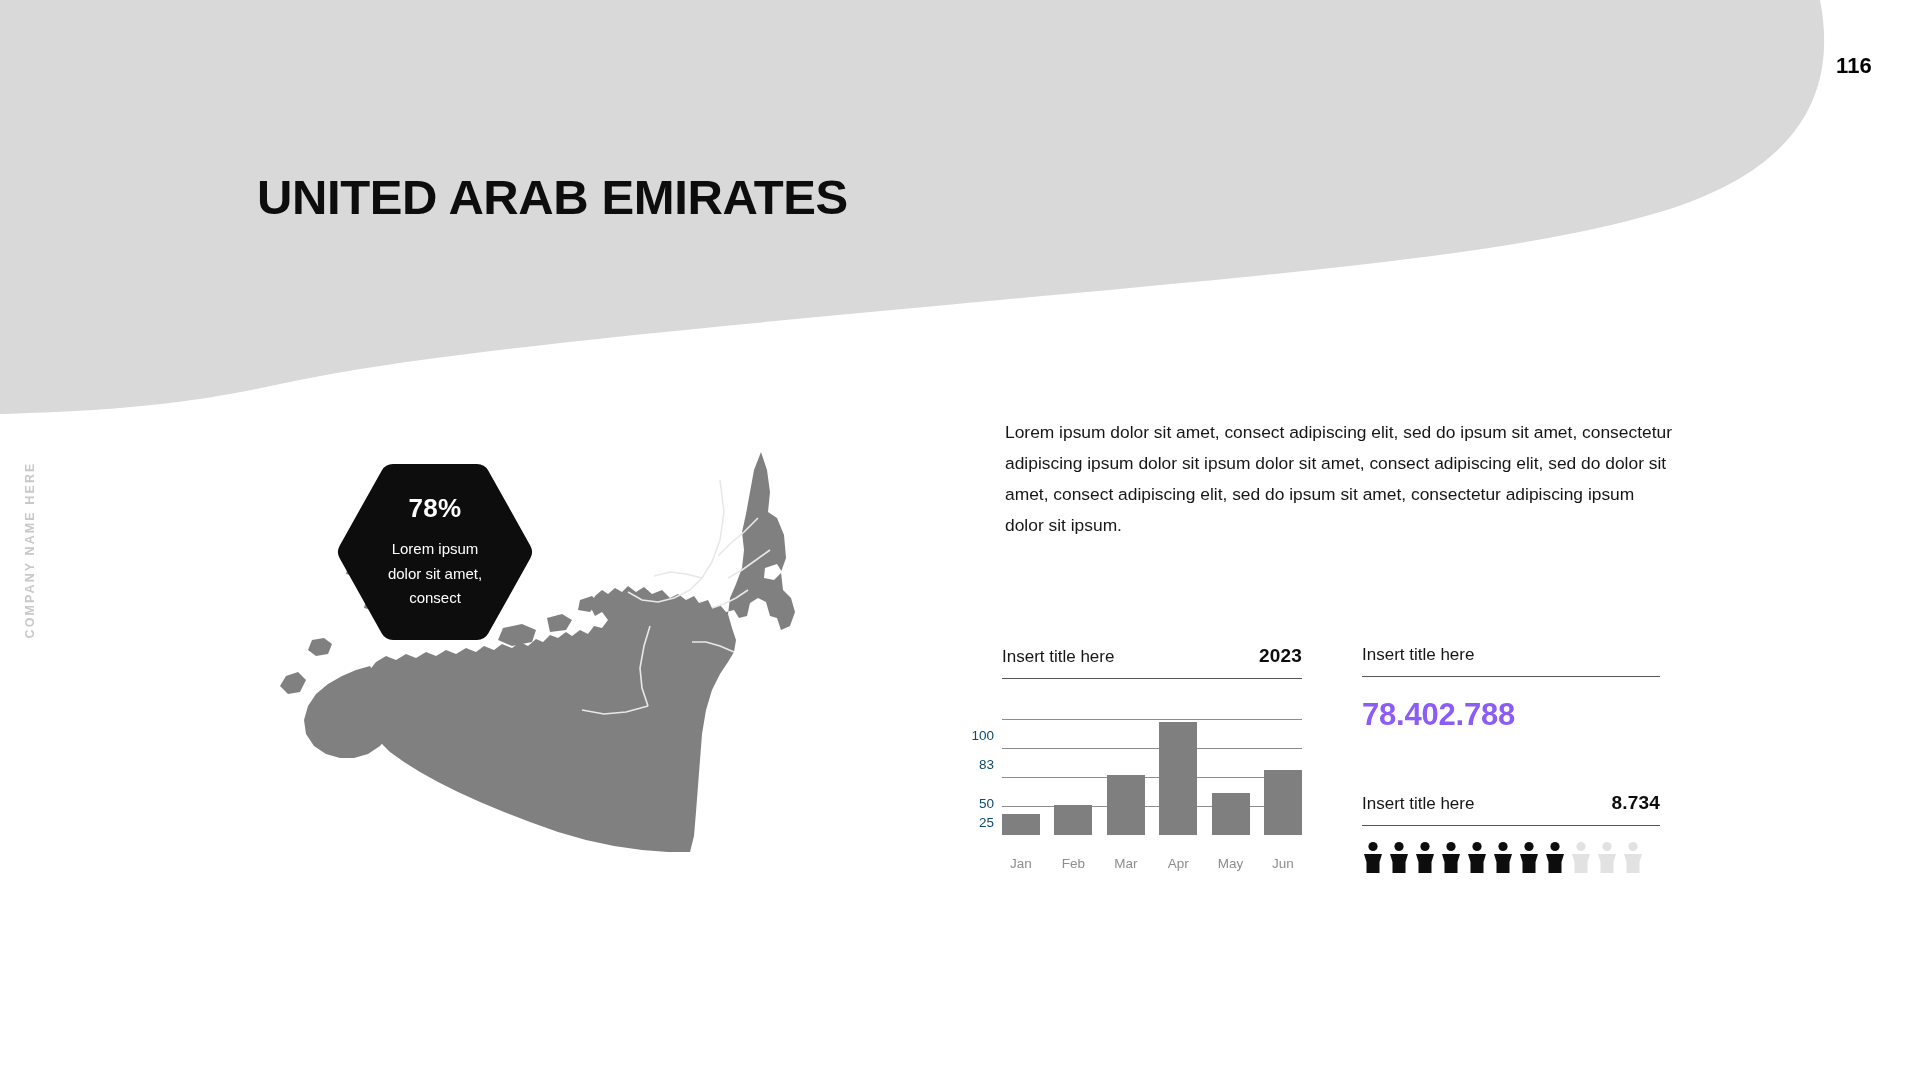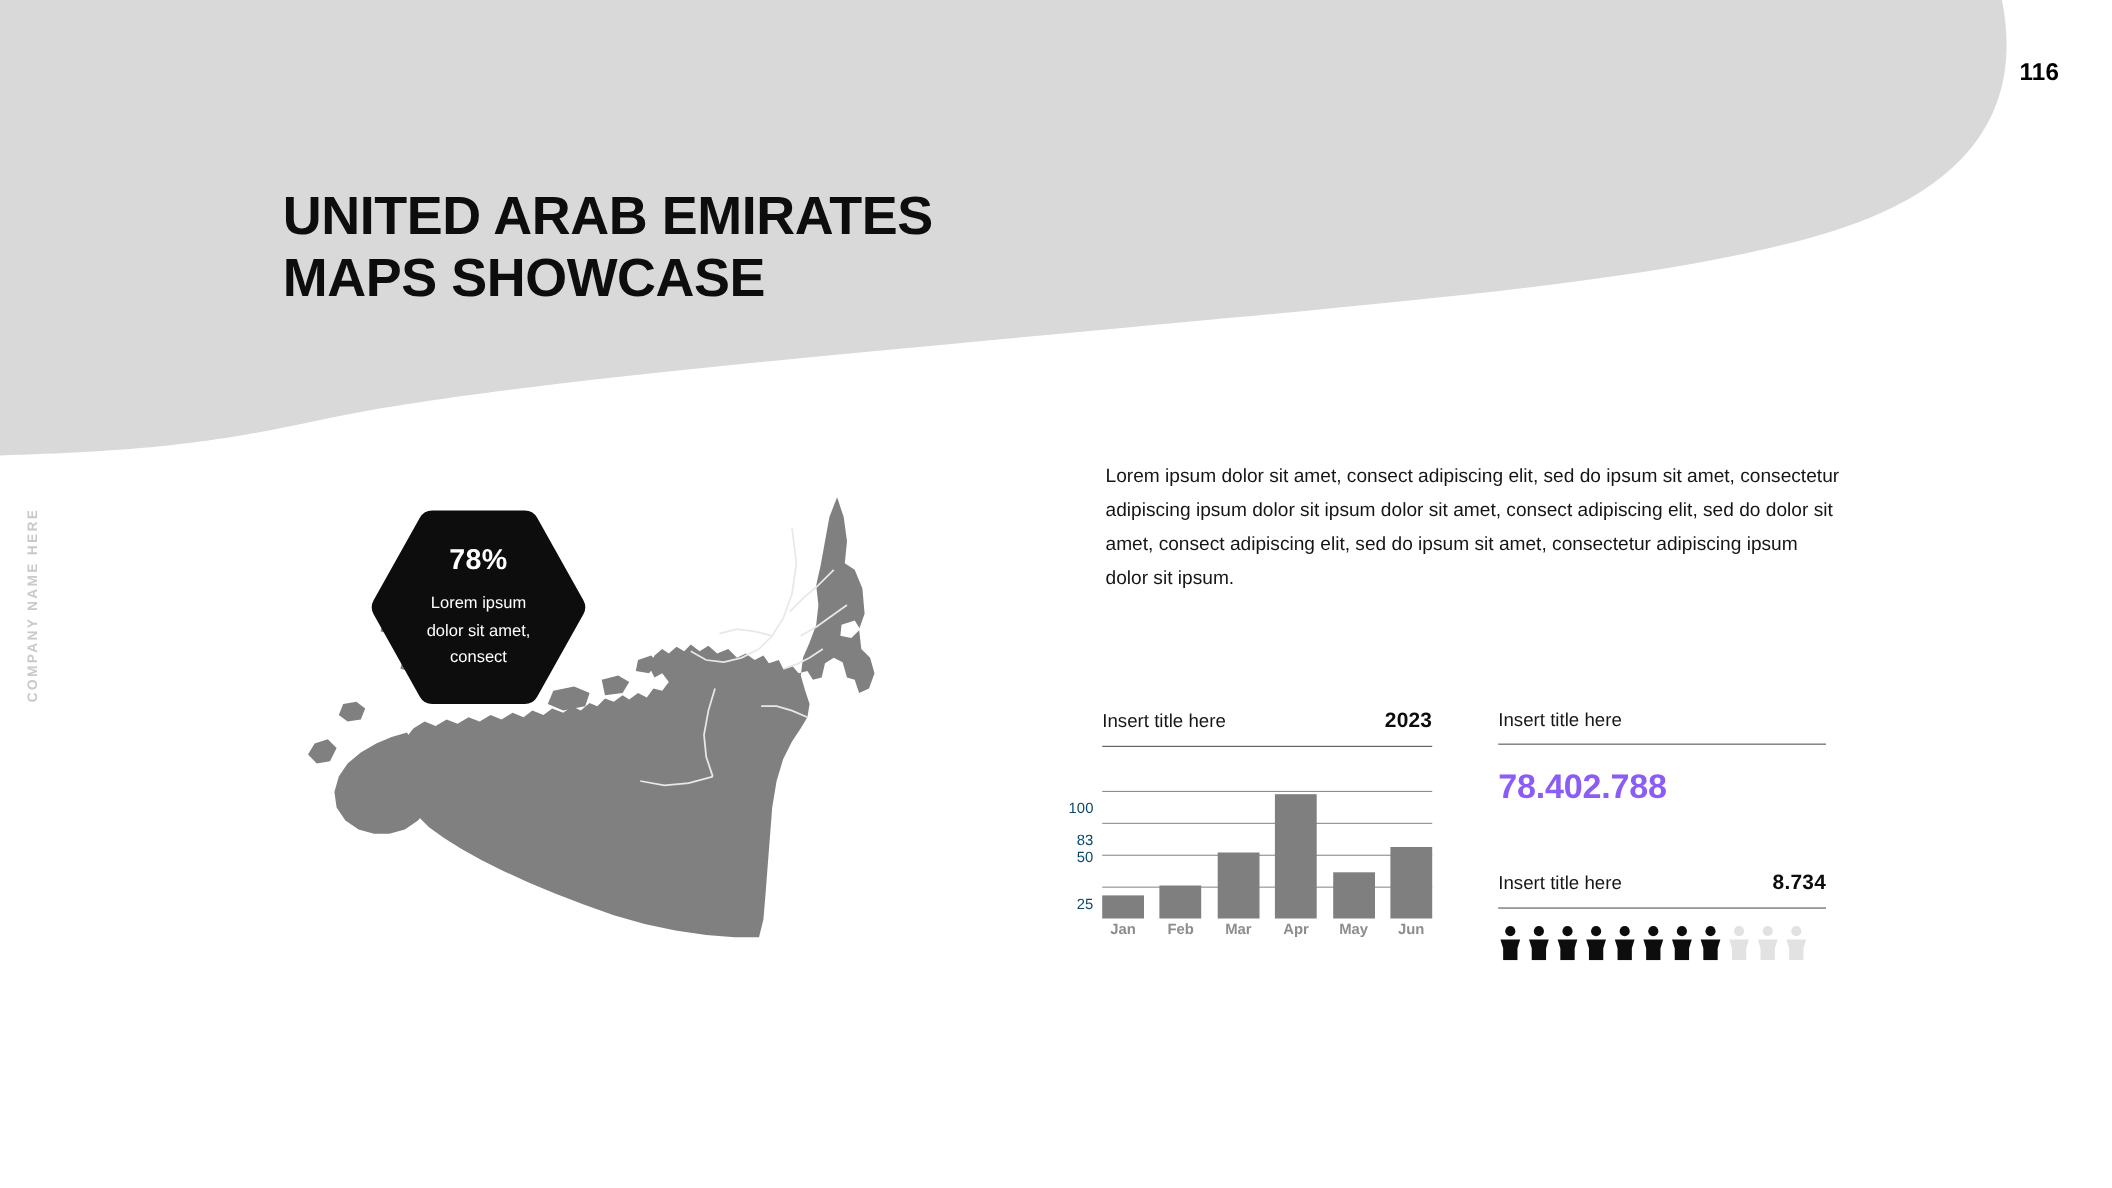--- a/index.html
+++ b/index.html
@@ -76,21 +76,21 @@
     position:absolute;left:-48px;width:40px;text-align:right;
     font-size:13.5px;color:#0c4a6e;transform:translateY(-50%);margin-top:16px;
   }
   .plot .gline{position:absolute;left:0;right:0;height:1px;background:#8d8d8d;}
   .bars{
     position:absolute;left:0;right:0;bottom:0;height:128px;
     display:flex;align-items:flex-end;justify-content:space-between;z-index:2;
   }
   .bar-col{width:38px;display:flex;flex-direction:column;justify-content:flex-end;height:100%;}
   .bar-col .bar{width:100%;background:#7f7f7f;}
-  .xlabels{display:flex;justify-content:space-between;margin-top:2px;font-weight:bold;}
+  .xlabels{display:flex;justify-content:space-between;margin-top:21px;}
   .xlabels span{
     width:38px;text-align:center;font-size:13.5px;color:#8d8d8d;
   }
 
   
   .stat-card{position:absolute;left:1362px;top:645px;width:298px;z-index:4;}
   .stat-card .big{
     margin-top:20px;font-size:31px;font-weight:bold;color:#8b5cf6;letter-spacing:-0.2px;
   }
 
@@ -114,21 +114,20 @@
   </div>
 
   <div class="page-num">116</div>
 
   <div class="company-rail">
     <div class="txt">COMPANY NAME HERE</div>
   </div>
 
   <div class="title-block">
     <span class="ln">UNITED ARAB EMIRATES</span>
-    <span class="ln">MAPS SHOWCASE</span>
   </div>
 
   <div class="map-wrap">
     <svg viewBox="0 0 560 450" aria-hidden="true">
       <g>
         <path fill="#808080" d="
           M511,12 L517,30 L520,52 L518,72 L527,78 L534,95 L536,118 L531,132
           L533,150 L541,158 L545,172 L540,186 L531,190 L527,178 L520,176
           L516,162 L508,158 L500,163 L497,176 L489,178 L484,170 L476,172
           L470,165 L462,168 L458,160 L449,163 L444,156 L436,160 L428,154
@@ -194,21 +193,21 @@
   <div class="chart-card">
     <div class="card-head">
       <span class="ttl">Insert title here</span>
       <span class="val">2023</span>
     </div>
     <div class="plot">
       <div id="gridlines">
           <div class="gline" style="top: 98.9091px;"></div>
           <div class="ylab" style="top: 98.9091px;">25</div>
           <div class="gline" style="top: 69.8182px;"></div>
-          <div class="ylab" style="top: 56px;">50</div>
+          <div class="ylab" style="top: 80px;">50</div>
           <div class="gline" style="top: 40.7273px;"></div>
           <div class="ylab" style="top: 40.7273px;">83</div>
           <div class="gline" style="top: 11.6364px;"></div>
           <div class="ylab" style="top: 11.6364px;">100</div>
         </div>
       <div class="bars" id="bars">
           <div class="bar-col">
             <div class="bar" style="height: 20.9455px; background: rgb(127, 127, 127);"></div>
           </div>
           <div class="bar-col">

